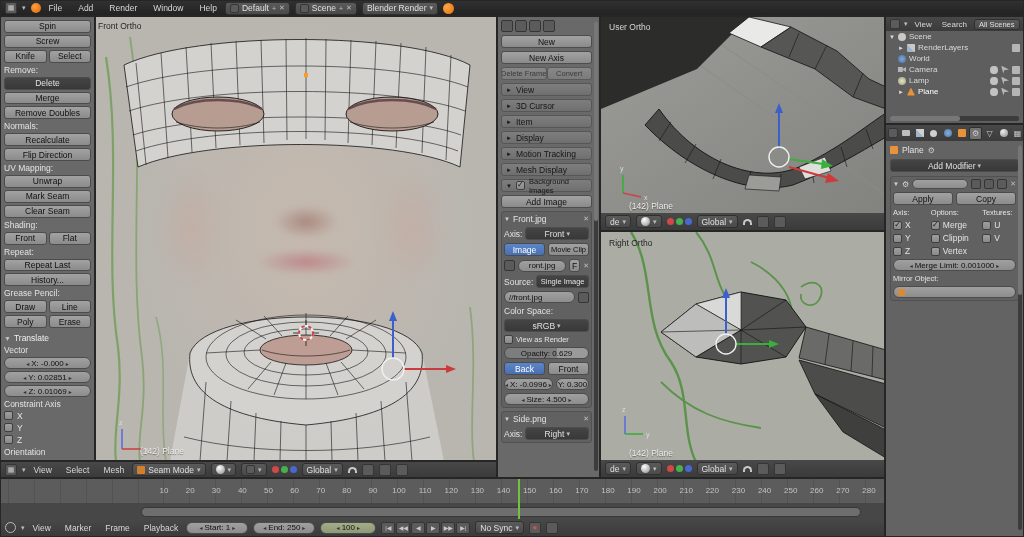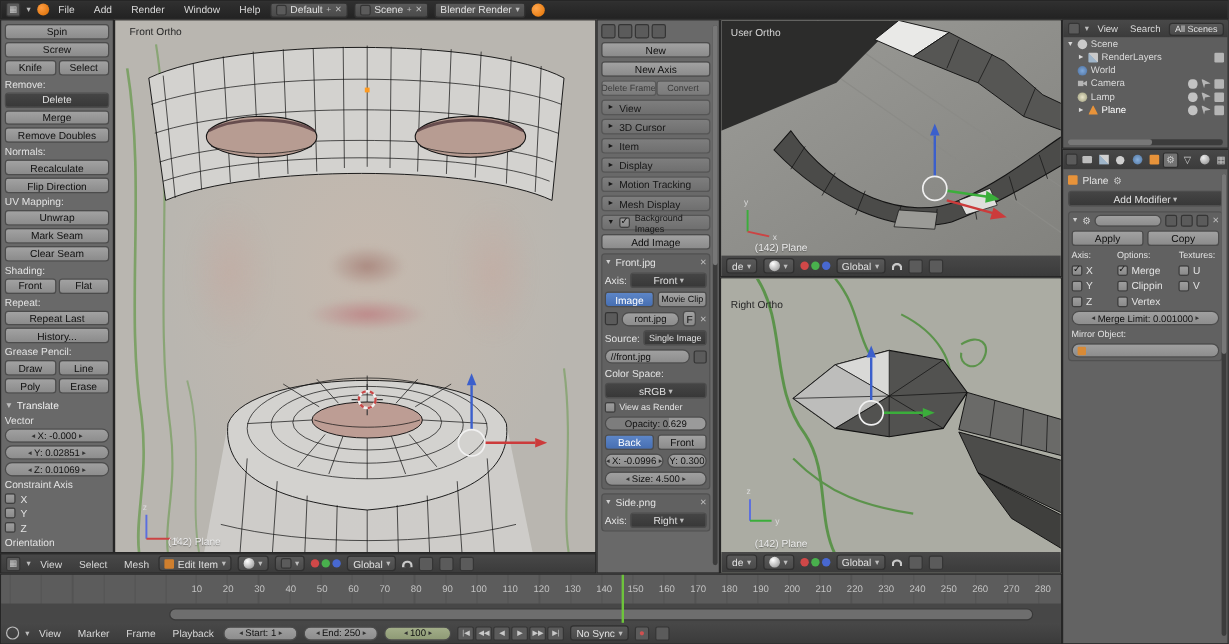--- a/index.html
+++ b/index.html
@@ -242,35 +242,35 @@
         <circle cx="297" cy="352" r="11" fill="none" stroke="#f0f0f0" stroke-width="1.4"></circle>
       </g>
 
       <g font-size="7" font-family="Liberation Sans">
         <line x1="26" y1="432" x2="26" y2="412" stroke="#5a6ee0" stroke-width="1.6"></line>
         <text x="23" y="408" fill="#dcdcdc">z</text>
         <line x1="26" y1="432" x2="46" y2="432" stroke="#cc4444" stroke-width="1.6"></line>
         <text x="49" y="435" fill="#dcdcdc">x</text>
       </g>
     </svg>
-    <span class="vp-name" style="left:12px;top:4px">Front Ortho</span>
+    <span class="vp-name" style="left:2px;top:4px">Front Ortho</span>
     <span class="vp-obj" style="left:44px;bottom:4px">(142) Plane</span>
   </div>
 
   <div class="region hdr" style="left:0;top:461px;width:497px;height:17px">
     <span class="icon-sq">▦</span>
     <span class="dd">▾</span>
     <span class="row" style="gap:8px">
         <span class="menu">View</span>
         <span class="menu">Select</span>
         <span class="menu">Mesh</span>
       </span>
     <span class="hbtn">
       <span style="width:8px;height:8px;background:#cf7f2e;border-radius:1px"></span>
-      <span>Edit Item</span>
+      <span>Seam Mode</span>
       <span class="dd">▾</span>
     </span>
     <span class="hbtn">
       <span style="width:9px;height:9px;border-radius:50%;background:radial-gradient(circle at 35% 30%,#fff,#8a8a8a)"></span>
       <span class="dd">▾</span>
     </span>
     <span class="hbtn">
       <span class="icon-sq" style="width:9px;height:9px"></span>
       <span class="dd">▾</span>
     </span>
@@ -531,21 +531,21 @@
         <polygon points="168,108 178,112 168,116" fill="#3bae3b"></polygon>
         <circle cx="125" cy="112" r="10" fill="none" stroke="#f0f0f0" stroke-width="1.4"></circle>
       </g>
       <g font-size="7" font-family="Liberation Sans">
         <line x1="24" y1="202" x2="24" y2="184" stroke="#5a6ee0" stroke-width="1.6"></line>
           <text x="21" y="180" fill="#dcdcdc">z</text>
         <line x1="24" y1="202" x2="42" y2="202" stroke="#3bae3b" stroke-width="1.6"></line>
           <text x="45" y="205" fill="#dcdcdc">y</text>
       </g>
     </svg>
-    <span class="vp-name" style="left:8px;top:17px">Right Ortho</span>
+    <span class="vp-name" style="left:8px;top:6px">Right Ortho</span>
     <span class="vp-obj" style="left:28px;top:216px">(142) Plane</span>
     <div class="hdr" style="position:absolute;left:0;bottom:0;width:100%">
       <span class="hbtn">
           <span>de</span>
           <span class="dd">▾</span>
         </span>
       <span class="hbtn">
           <span style="width:9px;height:9px;border-radius:50%;background:radial-gradient(circle at 35% 30%,#fff,#8a8a8a)"></span>
           <span class="dd">▾</span>
         </span>

